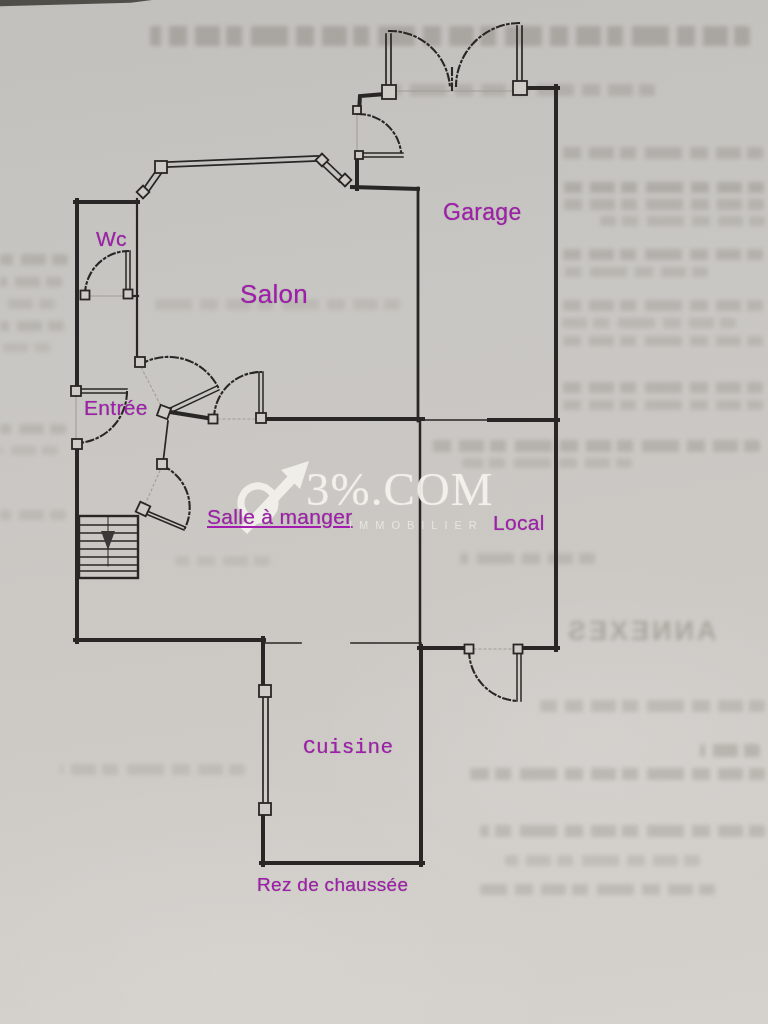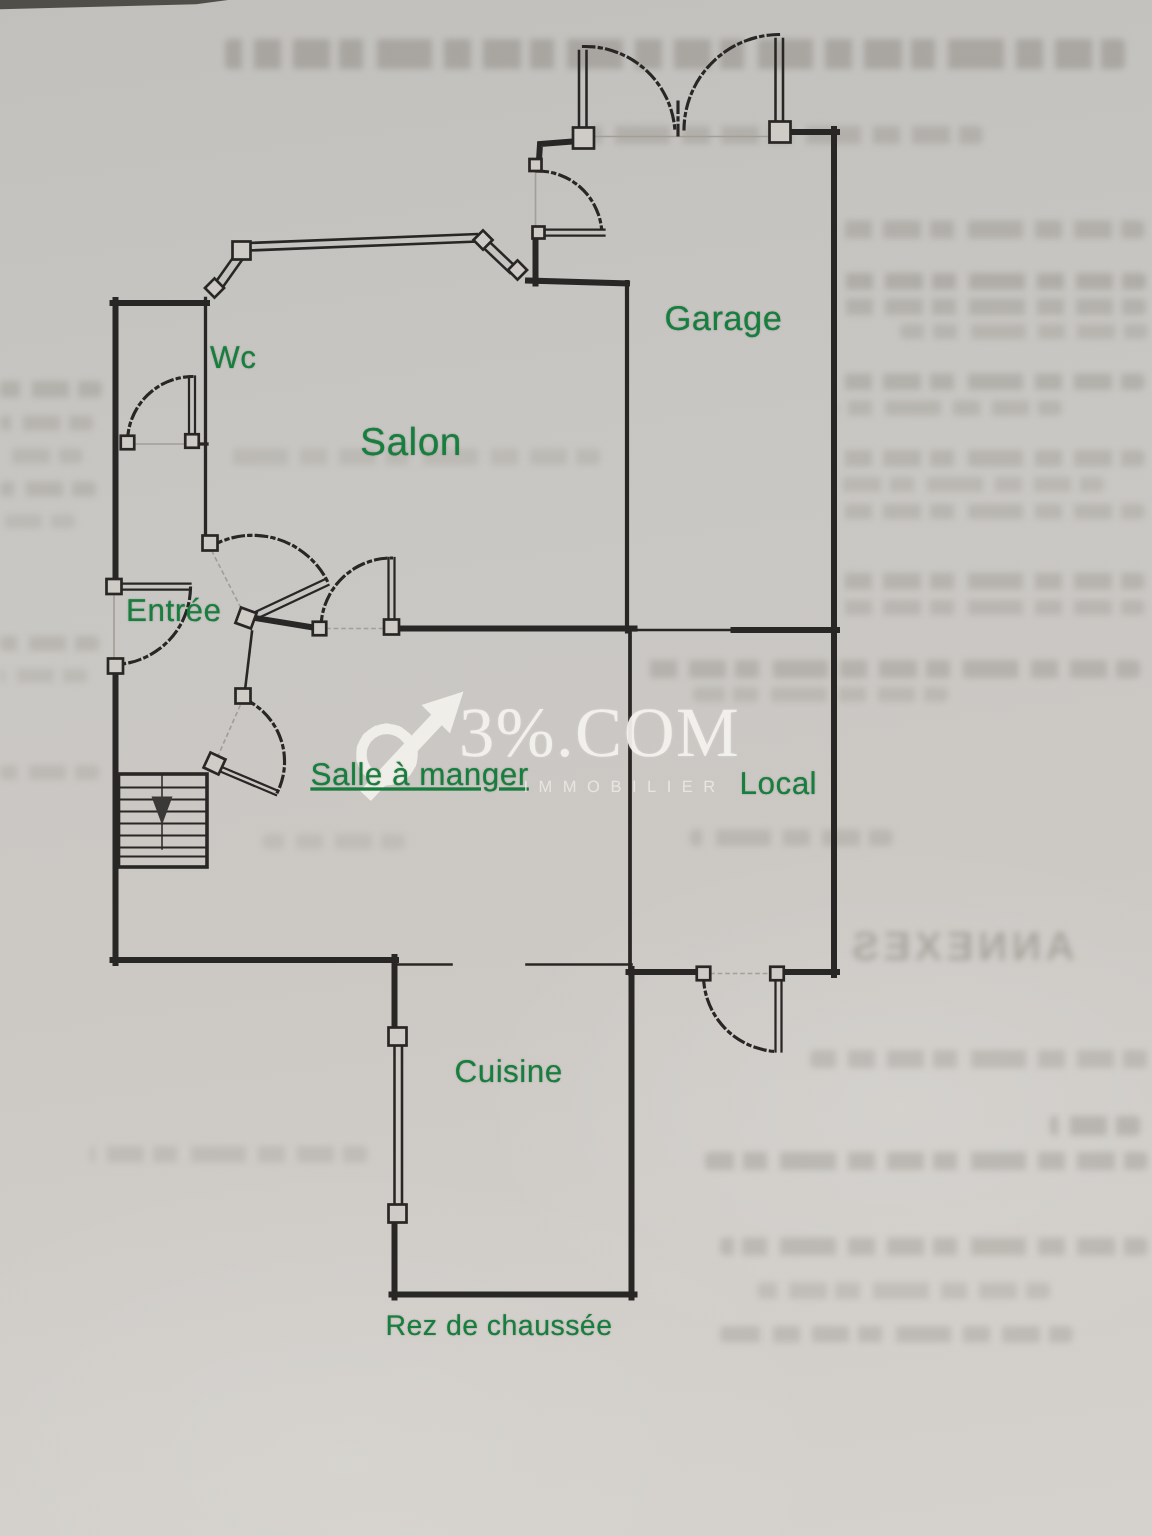--- a/index.html
+++ b/index.html
@@ -19,29 +19,29 @@
     background-image:repeating-linear-gradient(90deg,
       currentColor 0 16px,transparent 16px 22px,
       currentColor 22px 47px,transparent 47px 55px,
       currentColor 55px 73px,transparent 73px 81px,
       currentColor 81px 118px,transparent 118px 127px);}
   .bleed-word{position:absolute;transform:scaleX(-1);filter:blur(2.1px);
     font-weight:bold;color:#8d887f;letter-spacing:3px;font-size:27px;opacity:.55;}
   
   .plan{position:absolute;inset:0;filter:blur(.35px);}
   
-  .lbl{position:absolute;color:#15803d;font-size:21px;letter-spacing:.3px;
+  .lbl{position:absolute;color:#a21caf;font-size:21px;letter-spacing:.3px;
        text-shadow:0 0 1px rgba(60,59,57,.55);white-space:nowrap;}
-  .lbl-wc{left:96px;top:227px;margin-left:44px;}
+  .lbl-wc{left:96px;top:227px;}
   .lbl-salon{left:240px;top:279px;font-size:26px;}
   .lbl-garage{left:443px;top:199px;font-size:23px;}
   .lbl-entree{left:84px;top:396px;}
   .lbl-sam{left:207px;top:505px;text-decoration:underline;}
   .lbl-local{left:457px;top:511px;margin-left:36px;}
-  .lbl-cuisine{left:303px;top:703px;}
+  .lbl-cuisine{left:303px;top:736px;font-family:Liberation Mono, monospace;}
   .lbl-title{left:257px;top:874px;font-size:19px;}
   
   .wm-brand{position:absolute;left:306px;top:462px;
     font-family:"Liberation Serif",serif;font-size:47px;letter-spacing:1px;
     color:rgba(244,242,237,.92);text-shadow:0 0 2px rgba(255,255,255,.25);}
   .wm-tag{position:absolute;left:349px;top:519px;font-size:11px;
     letter-spacing:7px;color:rgba(242,240,235,.72);}
 </style>
 </head>
 <body>

